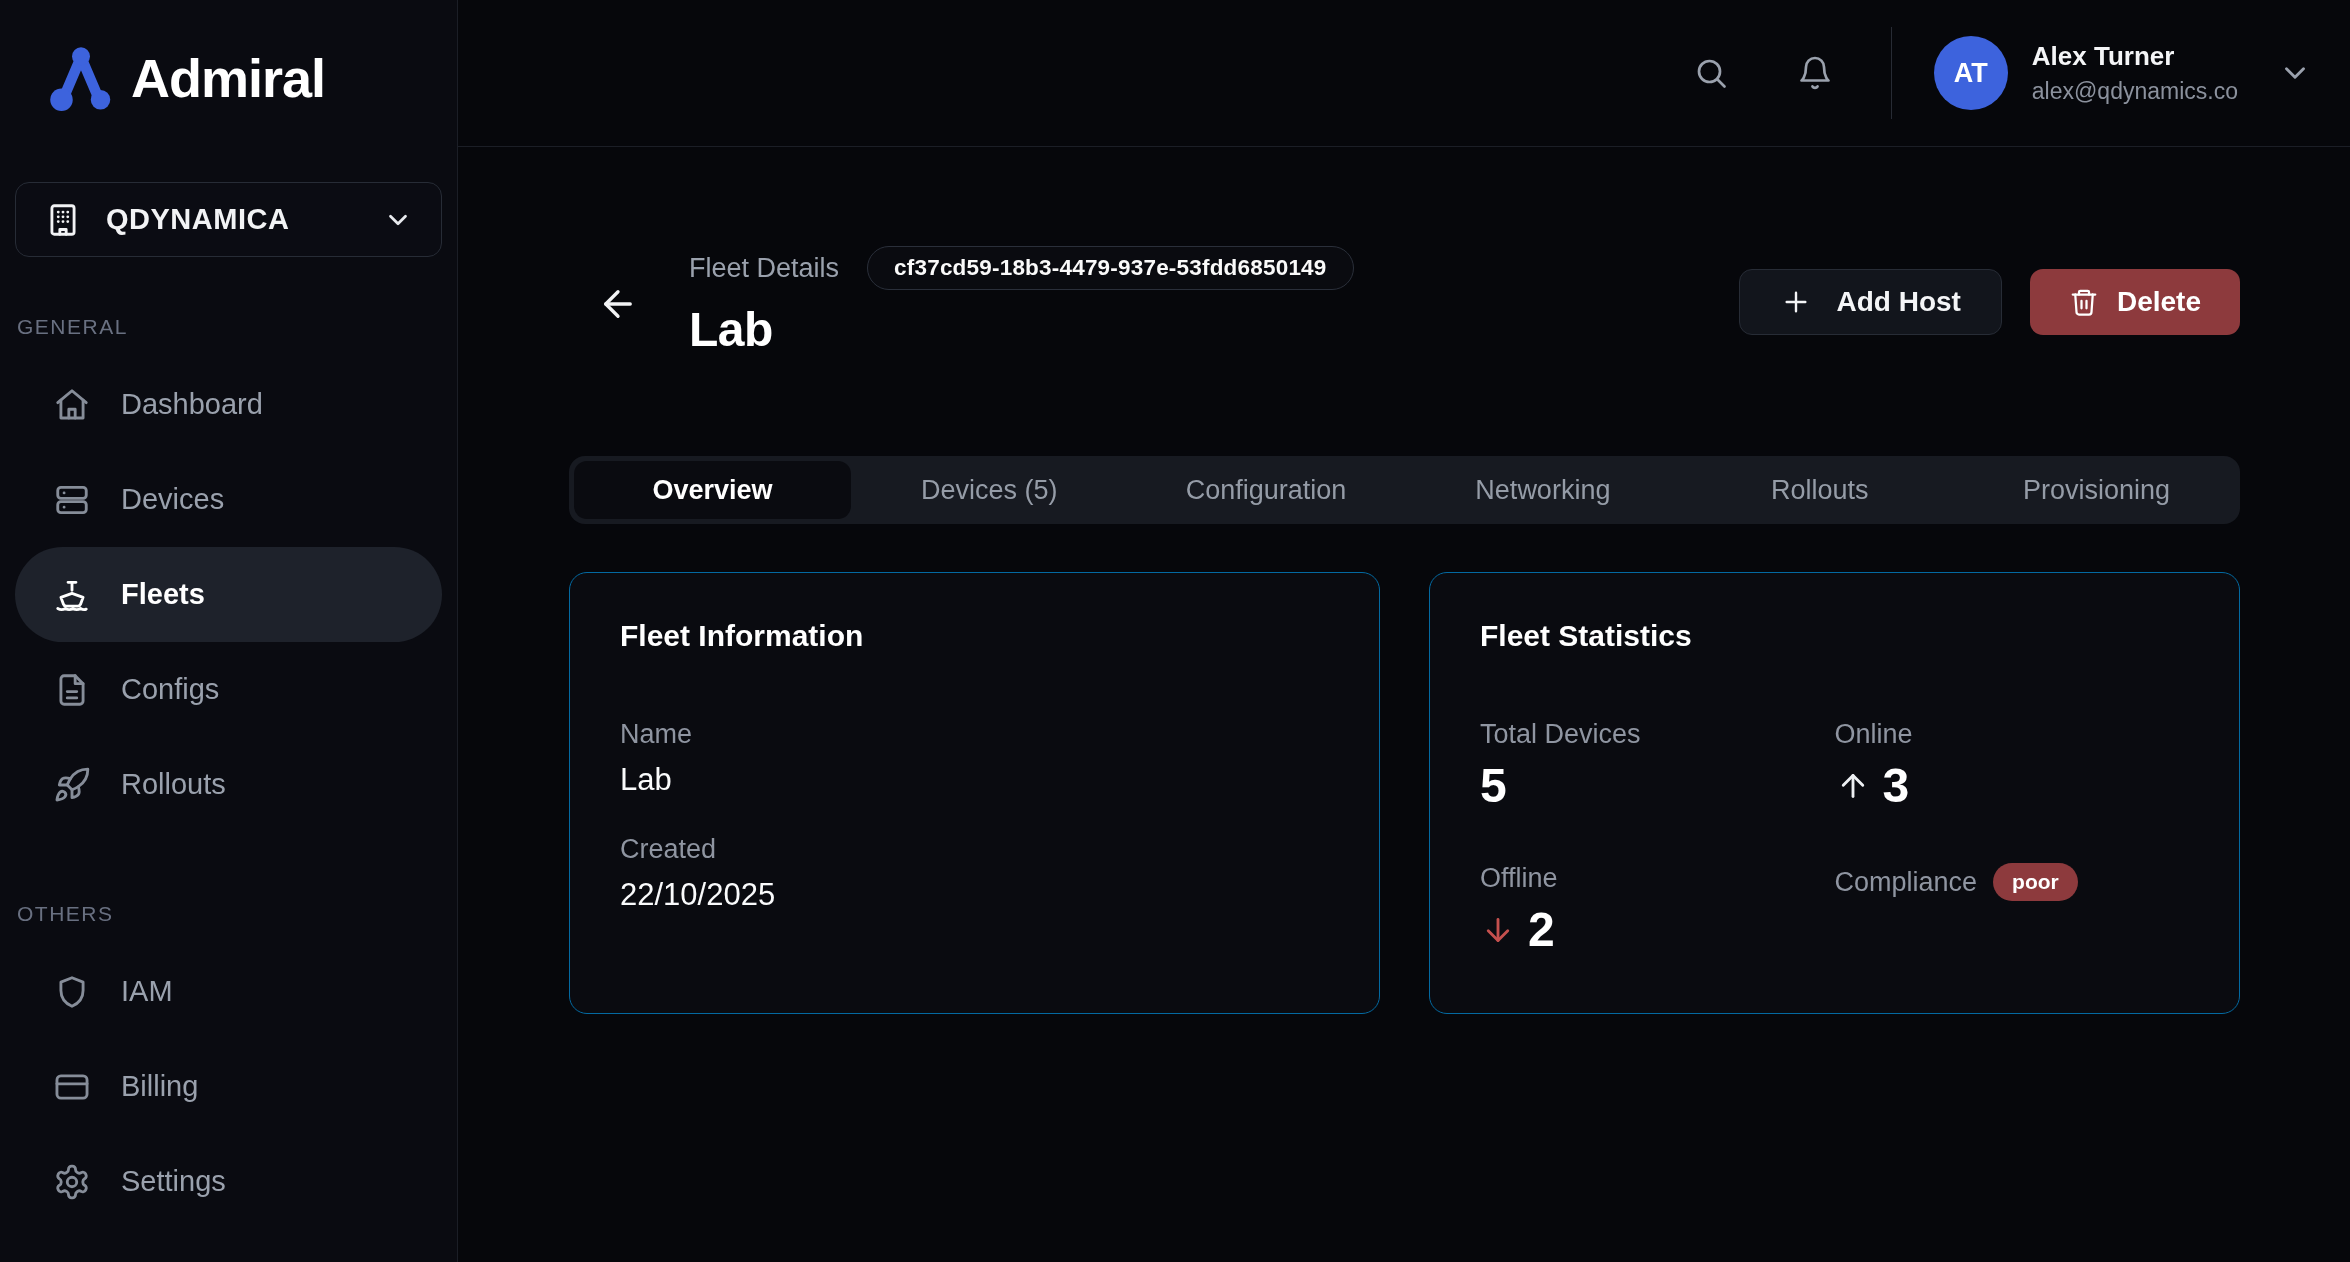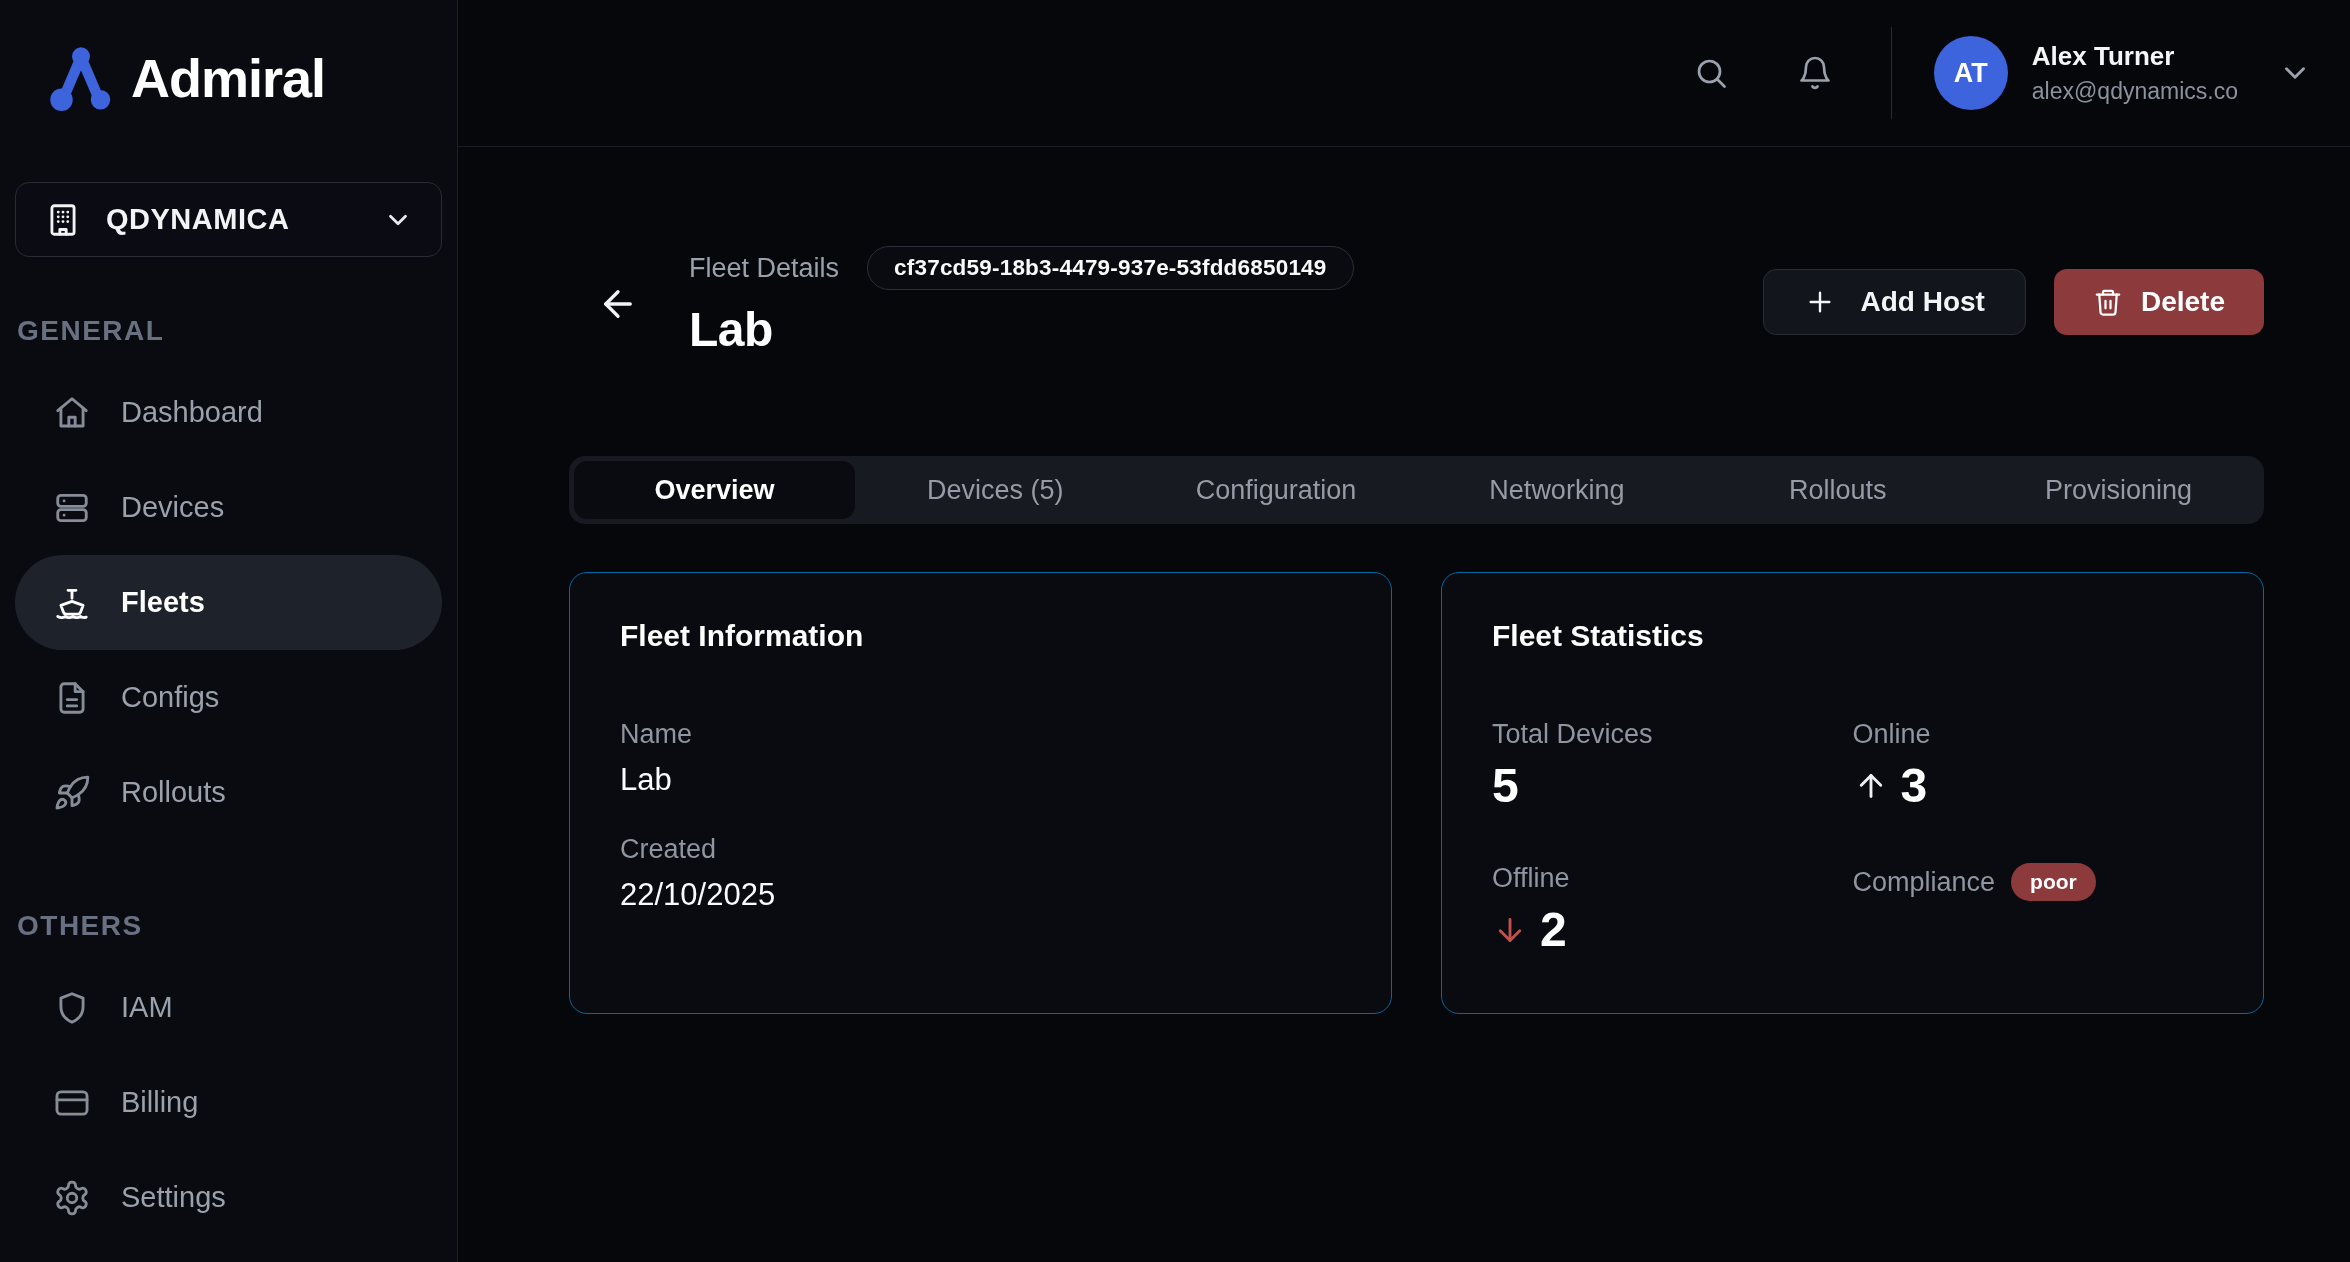--- a/index.html
+++ b/index.html
@@ -31,21 +31,21 @@
     border-radius:14px;
     display:flex; align-items:center;
     padding:0 28px;
     gap:24px;
     cursor:pointer;
     background:#0b0c13;
   }
   .org-name { font-size:29px; font-weight:600; letter-spacing:0.5px; flex:1; color:#f2f3f5; }
   .section-label {
     margin:58px 0 18px 2px;
-    font-size:28px; font-weight:700; letter-spacing:1.5px;
+    font-size:21px; font-weight:400; letter-spacing:1.5px;
     color:#697081;
   }
   .section-label.others { margin-top:70px; }
   .nav-item {
     height:95px;
     display:flex; align-items:center;
     gap:30px;
     padding:0 0 0 38px;
     border-radius:48px;
     color:#9aa1ad;
@@ -78,21 +78,21 @@
     display:flex; align-items:center; justify-content:center;
     font-size:27px; font-weight:700; color:#ffffff;
     flex-shrink:0;
   }
   .user-block { margin-left:24px; cursor:pointer; display:flex; align-items:center; }
   .user-texts { display:flex; flex-direction:column; gap:6px; }
   .user-name { font-size:26px; font-weight:700; color:#f4f5f7; }
   .user-email { font-size:23px; color:#8b919d; }
   .user-chevron { color:#9aa1ad; margin-left:40px; }
 
-  .content { padding:99px 86px 0 111px; }
+  .content { padding:99px 110px 0 111px; }
 
   
   .page-header { display:flex; align-items:center; }
   .back-btn { color:#f2f3f5; cursor:pointer; margin:4px 50px 0 28px; }
   .title-block { display:flex; flex-direction:column; gap:12px; }
   .breadcrumb-row { display:flex; align-items:center; gap:28px; }
   .breadcrumb { font-size:27px; color:#9aa1ad; }
   .id-chip {
     height:44px;
     border:1px solid #2a2f3a;

